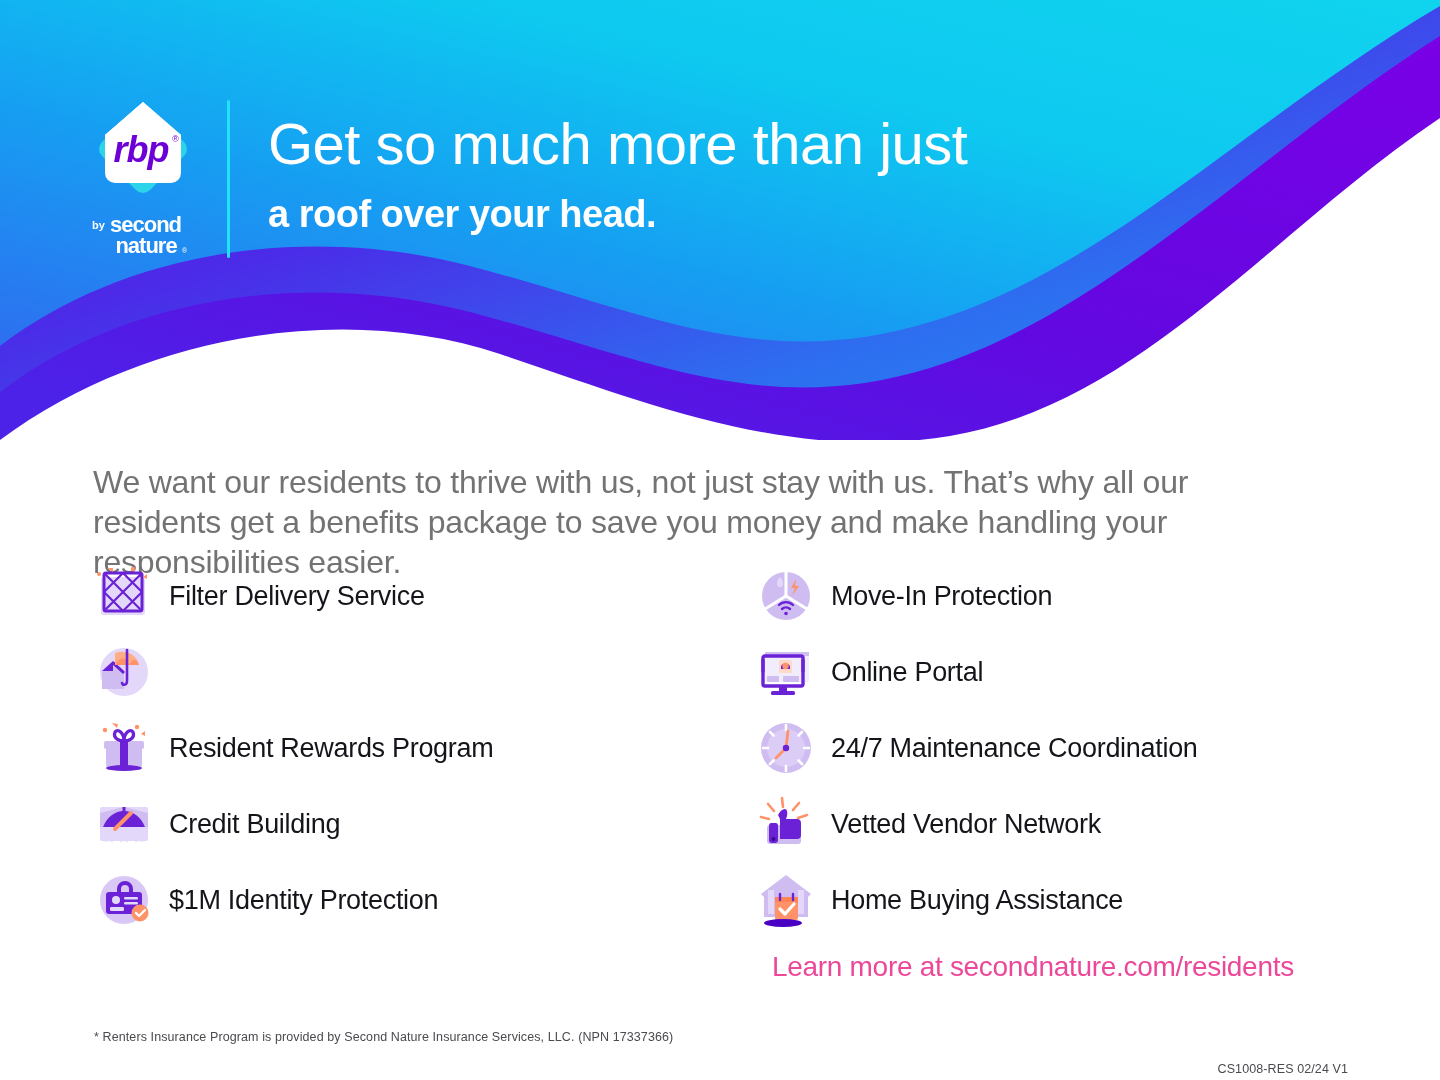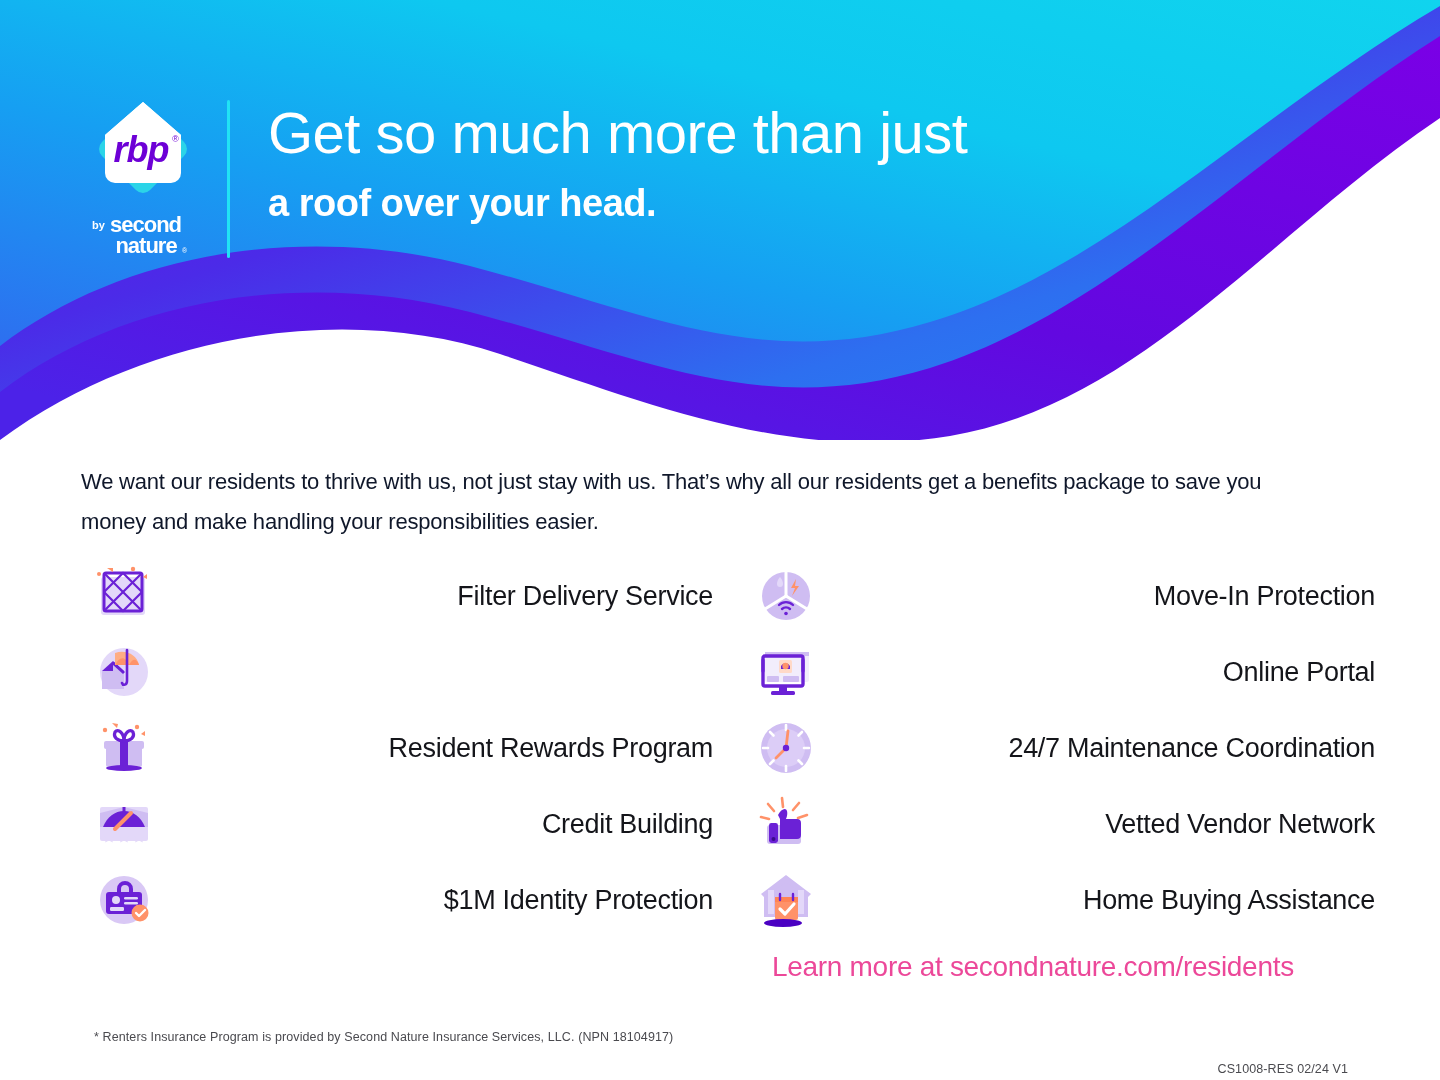--- a/index.html
+++ b/index.html
@@ -20,34 +20,34 @@
 
   
   .logo-lockup{position:absolute;left:88px;top:96px;width:118px;height:160px;}
   .logo-mark{position:relative;width:110px;height:108px;font-style:italic;}
   .logo-mark svg{position:absolute;left:0;top:0;width:110px;height:108px;}
   .logo-sub{position:absolute;left:0px;top:116px;width:116px;height:46px;}
   .logo-sub svg{width:116px;height:46px;display:block;}
 
   .divider{position:absolute;left:227px;top:100px;width:3px;height:158px;background:#21E3F5;border-radius:2px;}
 
-  .headline{position:absolute;left:268px;top:98px;width:980px;color:#ffffff;}
+  .headline{position:absolute;left:268px;top:109px;width:980px;color:#ffffff;}
   .headline .l1{font-size:58px;line-height:70px;font-weight:400;letter-spacing:-0.5px;white-space:nowrap;}
   .headline .l2{font-size:38px;line-height:70px;font-weight:700;letter-spacing:-0.5px;white-space:nowrap;}
 
   
-  .lede{position:absolute;left:81px;top:462px;width:1215px;
-        font-size:22px;line-height:40px;color:#0f172a;font-weight:400;letter-spacing:-0.2px;}
+  .lede{position:absolute;left:93px;top:462px;width:1215px;
+        font-size:32px;line-height:40px;color:#737373;font-weight:400;letter-spacing:-0.2px;}
 
   .benefits{position:absolute;left:93px;top:558px;width:1254px;}
   .col{position:absolute;top:0;width:620px;}
   .col-left{left:0;}
   .col-right{left:662px;}
 
-  .benefit{position:relative;height:76px;display:flex;align-items:center;gap:14px;justify-content:space-between;}
+  .benefit{position:relative;height:76px;display:flex;align-items:center;gap:14px;}
   .bi{width:62px;height:62px;flex:0 0 62px;position:relative;}
   .bi svg{position:absolute;left:0;top:0;width:62px;height:62px;}
   .blabel{font-size:27px;line-height:30px;color:#14151A;font-weight:400;letter-spacing:-0.3px;white-space:nowrap;}
   .blabel .star{font-size:22px;vertical-align:super;}
   .learn-more{position:absolute;left:772px;top:950px;width:560px;
     font-size:28px;line-height:34px;color:#ec4899;font-weight:400;letter-spacing:-0.3px;}
 
   .fineprint{position:absolute;left:94px;top:1030px;font-size:12.5px;color:#4A4A4F;letter-spacing:0.1px;}
   .code{position:absolute;right:92px;top:1030px;font-size:12.5px;color:#4A4A4F;letter-spacing:0.1px;margin-top:32px;}
 </style>
@@ -357,16 +357,16 @@
         <span class="blabel">
           <span>Home Buying Assistance</span>
         </span>
       </div>
 
     </div>
   </div>
 
   <div class="learn-more">Learn more at secondnature.com/residents</div>
 
-  <div class="fineprint">* Renters Insurance Program is provided by Second Nature Insurance Services, LLC. (NPN 18104917)</div>
+  <div class="fineprint">* Renters Insurance Program is provided by Second Nature Insurance Services, LLC. (NPN 17337366)</div>
   <div class="code">CS1008-RES 02/24 V1</div>
 
 </div>
 
 </body></html>

